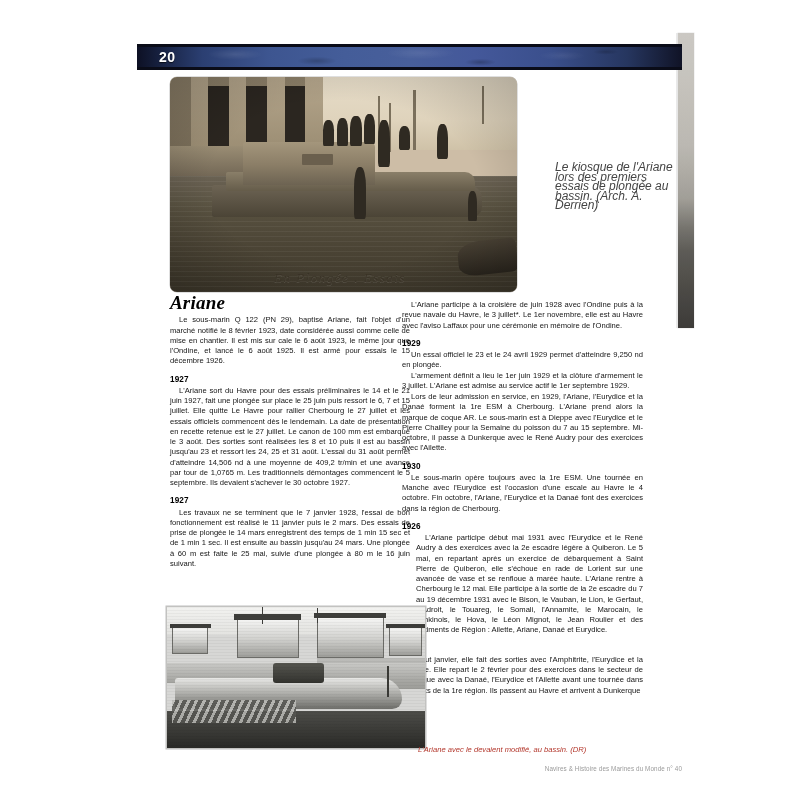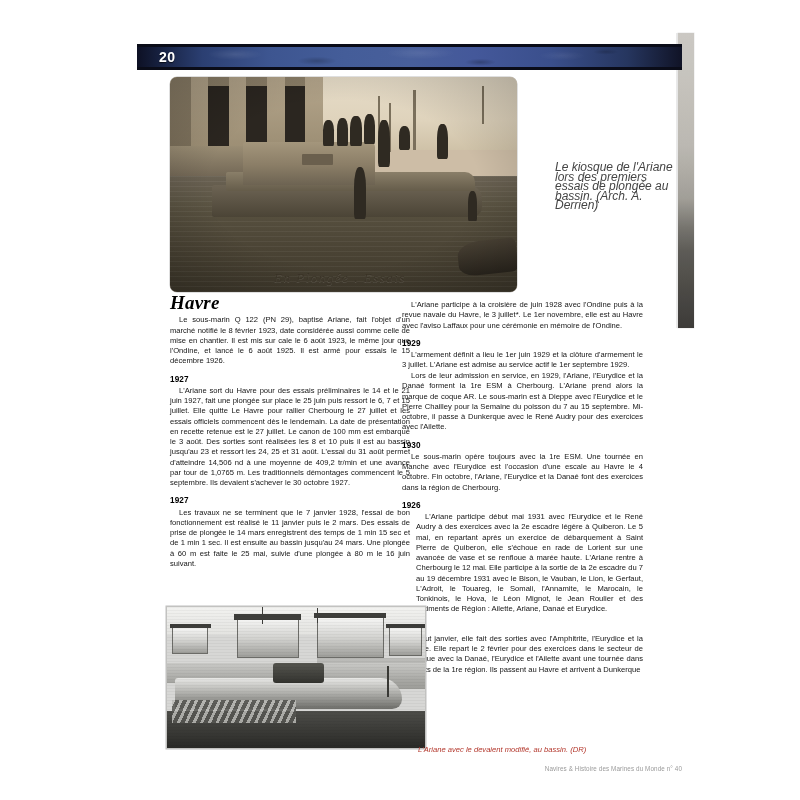--- a/index.html
+++ b/index.html
@@ -401,34 +401,35 @@
     <div class="crew" style="left:86%; top:53%; width:2.6%; height:14%;"></div>
 
     <div class="boat"></div>
     <div class="handwriting">En Plongée . Essais</div>
     <div class="vignette"></div>
   </div>
 
   <div class="caption" id="caption-top">Le kiosque de l'Ariane lors des premiers essais de plongée au bassin. (Arch. A. Derrien)</div>
 
   <div class="col" id="col-left">
-    <div class="section-title">Havre</div>
+    <div class="section-title">Ariane</div>
     <p>Le sous-marin Q 122 (PN 29), baptisé Ariane, fait l'objet d'un marché notifié le 8 février 1923, date considérée aussi comme celle de mise en chantier. Il est mis sur cale le 6 août 1923, le même jour que l'Ondine, et lancé le 6 août 1925. Il est armé pour essais le 15 décembre 1926.</p>
 
     <div class="year">1927</div>
     <p>L'Ariane sort du Havre pour des essais préliminaires le 14 et le 21 juin 1927, fait une plongée sur place le 25 juin puis ressort le 6, 7 et 15 juillet. Elle quitte Le Havre pour rallier Cherbourg le 27 juillet et les essais officiels commencent dès le lendemain. La date de présentation en recette retenue est le 27 juillet. Le canon de 100 mm est embarqué le 3 août. Des sorties sont réalisées les 8 et 10 puis il est au bassin jusqu'au 23 et ressort les 24, 25 et 31 août. L'essai du 31 août permet d'atteindre 14,506 nd à une moyenne de 409,2 tr/min et une avance par tour de 1,0765 m. Les traditionnels démontages commencent le 5 septembre. Ils devaient s'achever le 30 octobre 1927.</p>
 
     <div class="year">1927</div>
     <p>Les travaux ne se terminent que le 7 janvier 1928, l'essai de bon fonctionnement est réalisé le 11 janvier puis le 2 mars. Des essais de prise de plongée le 14 mars enregistrent des temps de 1 min 15 sec et de 1 min 1 sec. Il est ensuite au bassin jusqu'au 24 mars. Une plongée à 60 m est faite le 25 mai, suivie d'une plongée à 80 m le 16 juin suivant.</p>
   </div>
 
   <div class="col" id="col-right">
     <p>L'Ariane participe à la croisière de juin 1928 avec l'Ondine puis à la revue navale du Havre, le 3 juillet*. Le 1er novembre, elle est au Havre avec l'aviso Laffaux pour une cérémonie en mémoire de l'Ondine.</p>
 
     <div class="year">1929</div>
+    <p>Un essai officiel le 23 et le 24 avril 1929 permet d'atteindre 9,250 nd en plongée.</p>
     <p>L'armement définit a lieu le 1er juin 1929 et la clôture d'armement le 3 juillet. L'Ariane est admise au service actif le 1er septembre 1929.</p>
     <p>Lors de leur admission en service, en 1929, l'Ariane, l'Eurydice et la Danaé forment la 1re ESM à Cherbourg. L'Ariane prend alors la marque de coque AR. Le sous-marin est à Dieppe avec l'Eurydice et le Pierre Chailley pour la Semaine du poisson du 7 au 15 septembre. Mi-octobre, il passe à Dunkerque avec le René Audry pour des exercices avec l'Ailette.</p>
 
     <div class="year">1930</div>
     <p>Le sous-marin opère toujours avec la 1re ESM. Une tournée en Manche avec l'Eurydice est l'occasion d'une escale au Havre le 4 octobre. Fin octobre, l'Ariane, l'Eurydice et la Danaé font des exercices dans la région de Cherbourg.</p>
 
     <div class="year">1926</div>
     <p><span class="photo-float"></span><span>L'Ariane participe début mai 1931 avec l'Eurydice et le René Audry à des exercices avec la 2e escadre légère à Quiberon. Le 5 mai, en repartant après un exercice de débarquement à Saint Pierre de Quiberon, elle s'échoue en rade de Lorient sur une avancée de vase et se renfloue à marée haute. L'Ariane rentre à Cherbourg le 12 mai. Elle participe à la sortie de la 2e escadre du 7 au 19 décembre 1931 avec le Bison, le Vauban, le Lion, le Gerfaut, L'Adroit, le Touareg, le Somali, l'Annamite, le Marocain, le Tonkinois, le Hova, le Léon Mignot, le Jean Roulier et des bâtiments de Région : Ailette, Ariane, Danaé et Eurydice.</span></p>
 
     <div class="year">1932</div>

